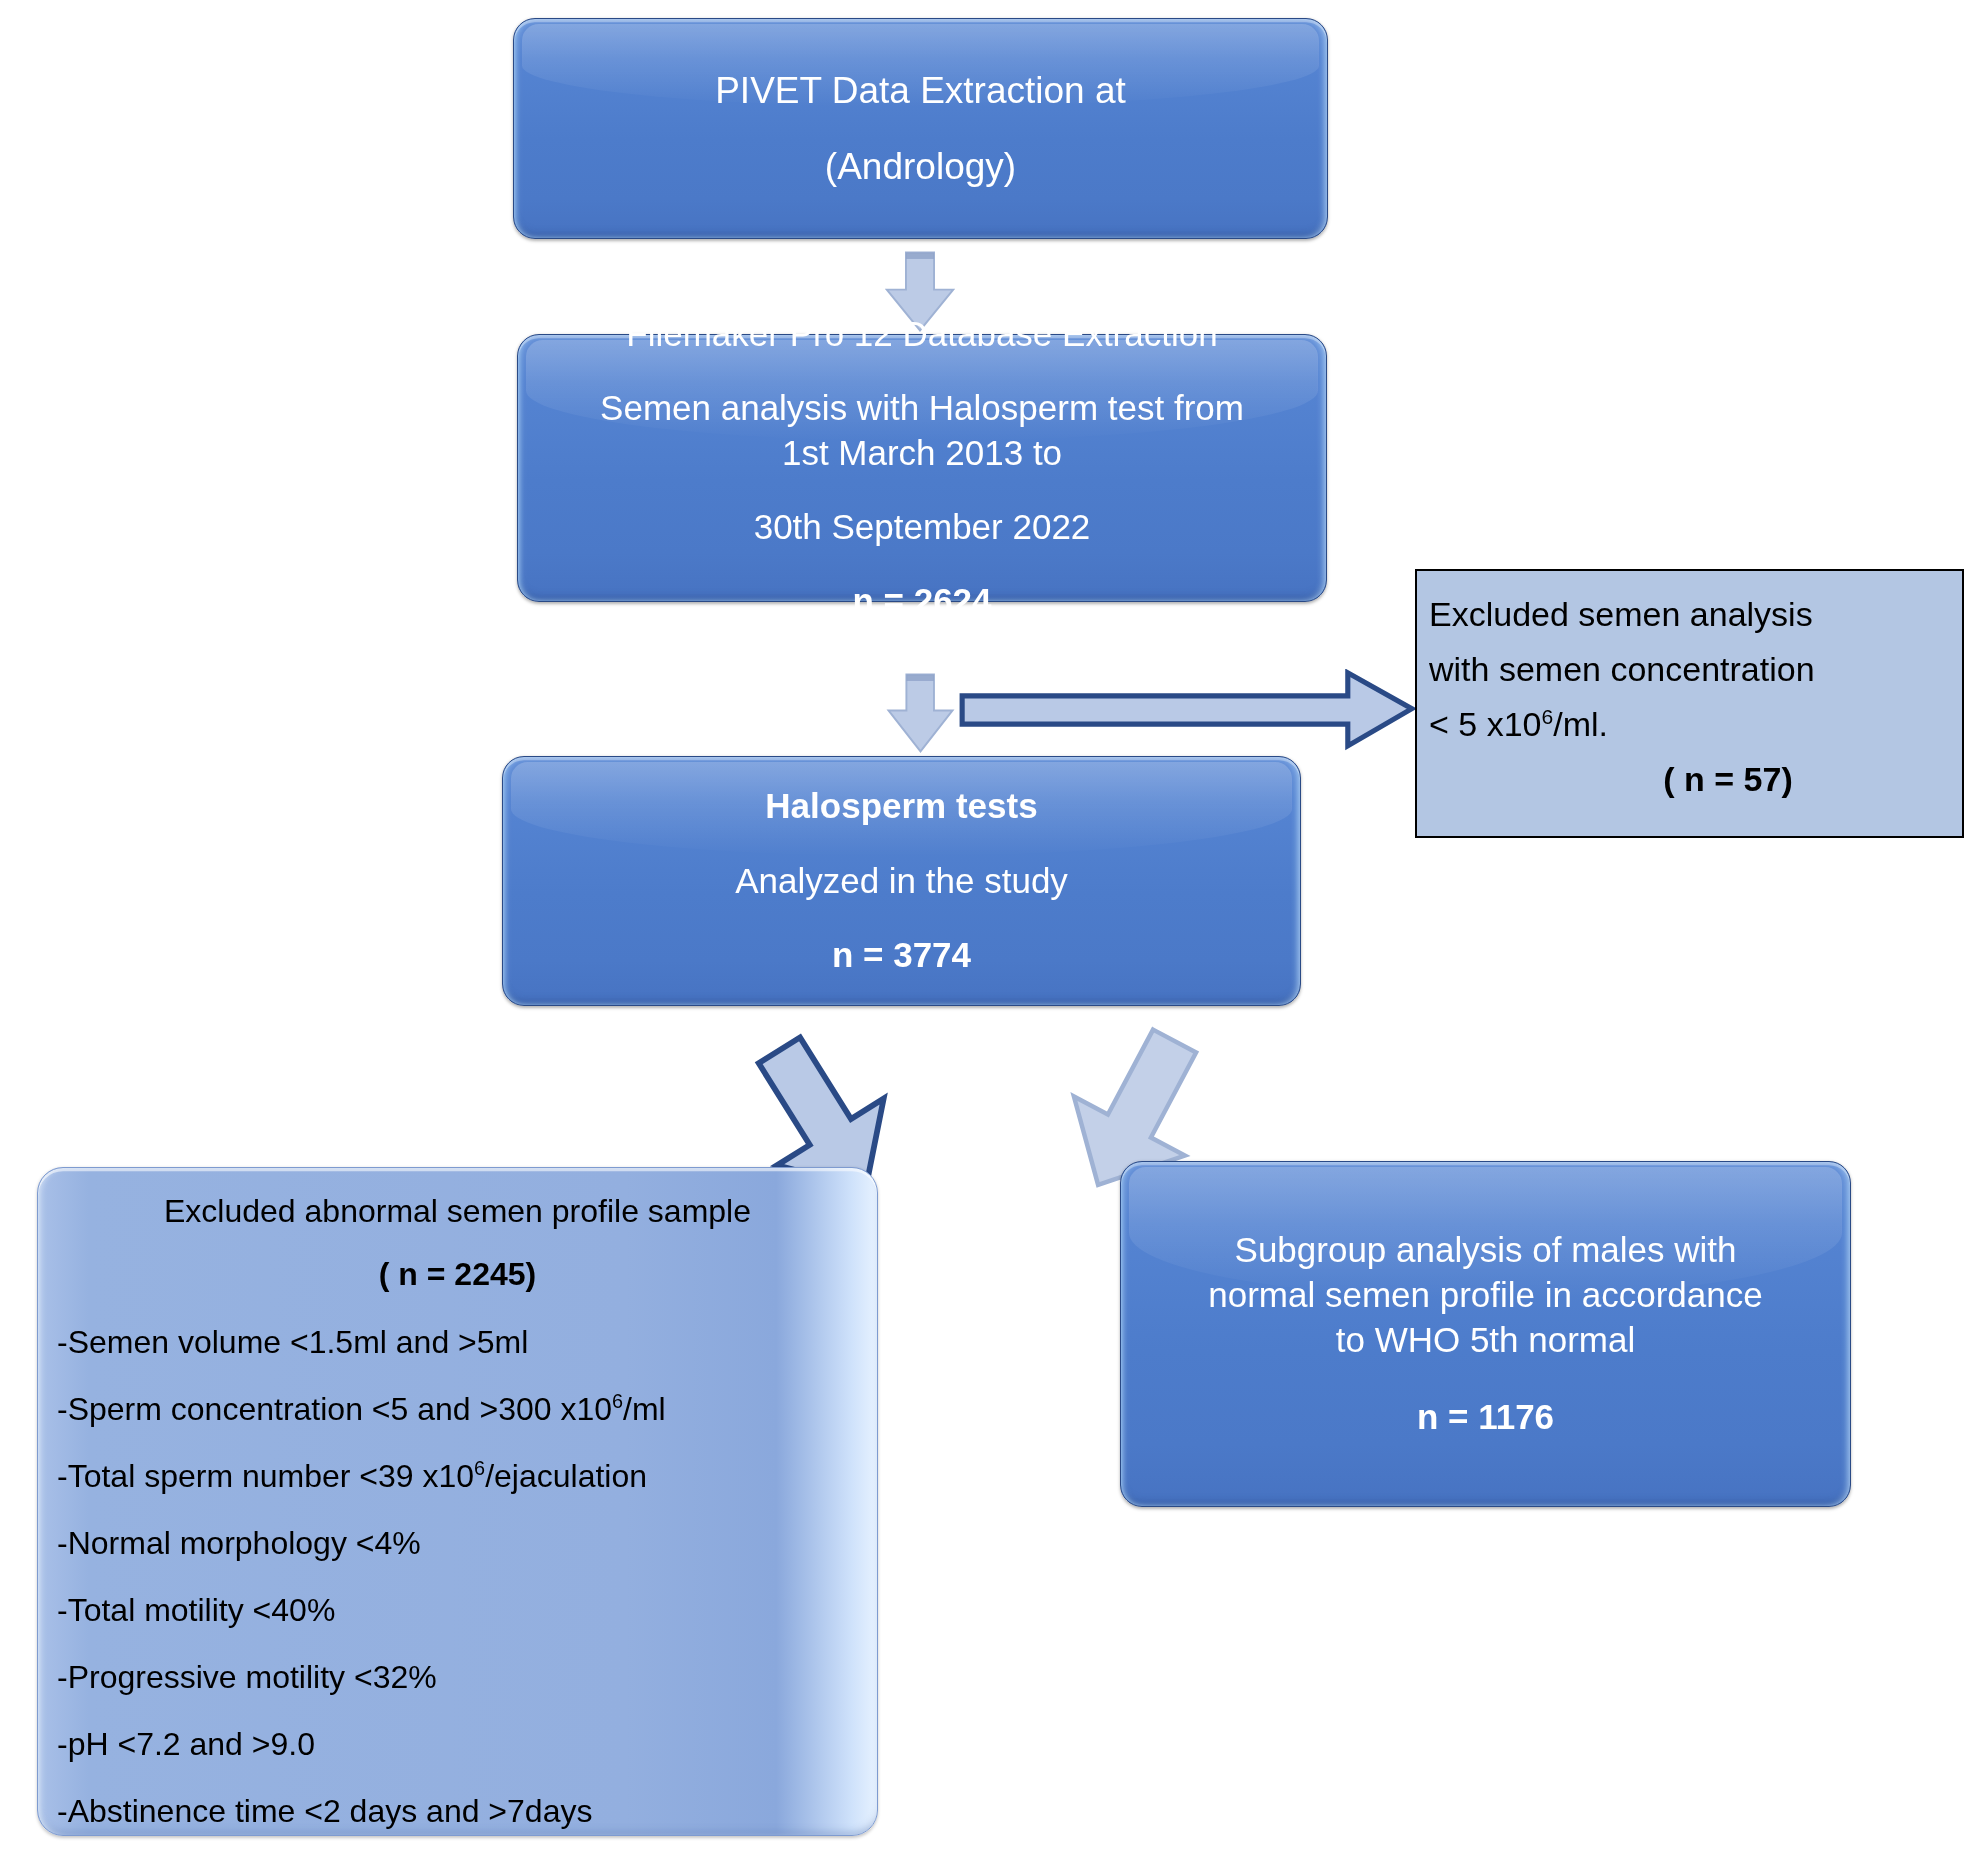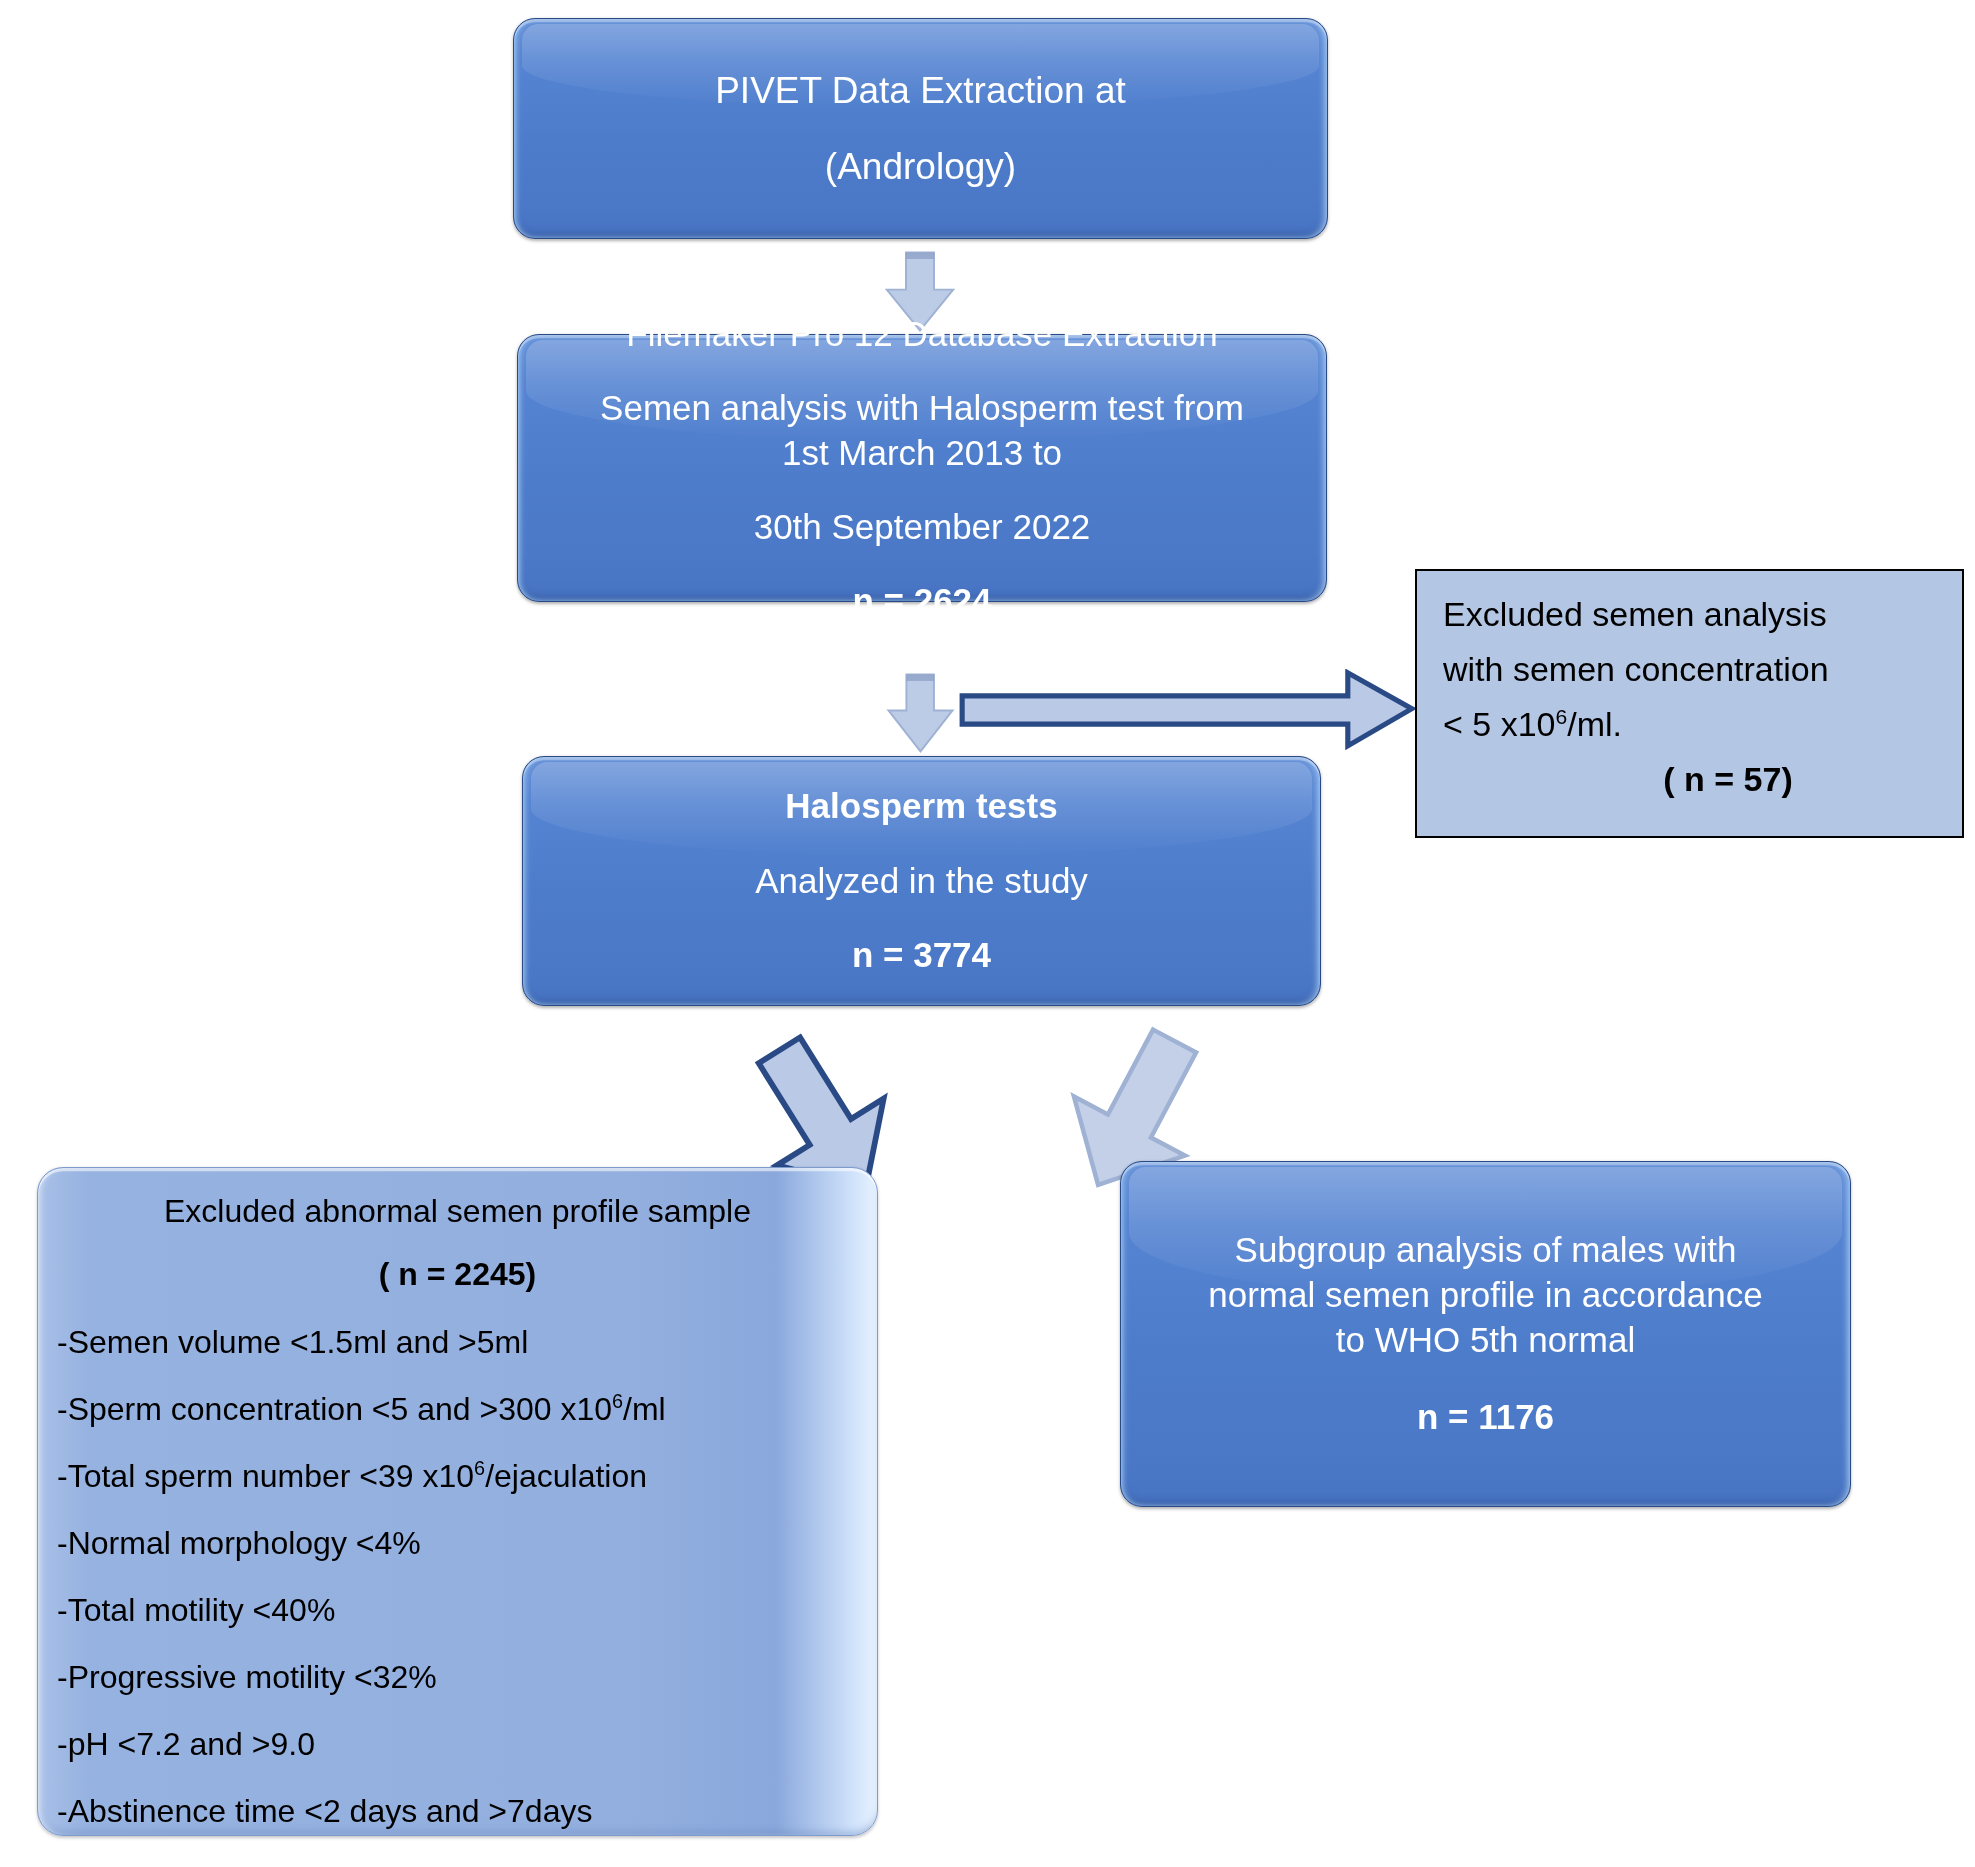--- a/index.html
+++ b/index.html
@@ -115,28 +115,28 @@
       <polygon points="33,4 76,4 76,14 33,14" fill="#8fa3c8" opacity="0.8"></polygon>
     </svg>
   </div>
 
   <div class="arrow" style="left:959px; top:669px;">
     <svg width="456" height="82" viewBox="0 0 710 128">
       <polygon points="4,42 606,42 606,6 706,62 606,120 606,86 4,86" fill="#b9c9e6" stroke="#2a4a86" stroke-width="8" stroke-linejoin="miter"></polygon>
     </svg>
   </div>
 
-  <div class="box box-plain" style="left:1415px; top:569px; width:549px; height:269px; font-size:34px; padding:22px 26px; align-items:stretch; justify-content:flex-start;">
+  <div class="box box-plain" style="left:1415px; top:569px; width:549px; height:269px; font-size:34px; padding:22px 12px; align-items:stretch; justify-content:flex-start;">
     <div class="line" style="text-align:left;">Excluded semen analysis</div>
     <div class="line" style="text-align:left; margin-top:11.5px;">with semen concentration</div>
     <div class="line" style="text-align:left; margin-top:11.5px;"><span>&lt; 5 x10</span><sup>6</sup><span>/ml.</span></div>
     <div class="line bold" style="text-align:center; margin-top:11.5px; padding-left:77px;">( n = 57)</div>
   </div>
 
-  <div class="box box-dark" style="left:522px; top:756px; width:799px; height:250px; font-size:35px; padding:14px 4px;">
+  <div class="box box-dark" style="left:502px; top:756px; width:799px; height:250px; font-size:35px; padding:14px 4px;">
     <div class="line bold">Halosperm tests</div>
     <div class="line" style="margin-top:29.5px;">Analyzed in the study</div>
     <div class="line bold" style="margin-top:29.5px;">n = 3774</div>
   </div>
 
   <div class="arrow" style="left:738px; top:1023px;">
     <svg width="180" height="186" viewBox="0 0 280 290">
       <g transform="rotate(-32 140 145)">
         <polygon points="92,18 168,18 168,168 228,168 130,272 32,168 92,168" fill="#b9c9e6" stroke="#2a4a86" stroke-width="9" stroke-linejoin="miter"></polygon>
       </g>

